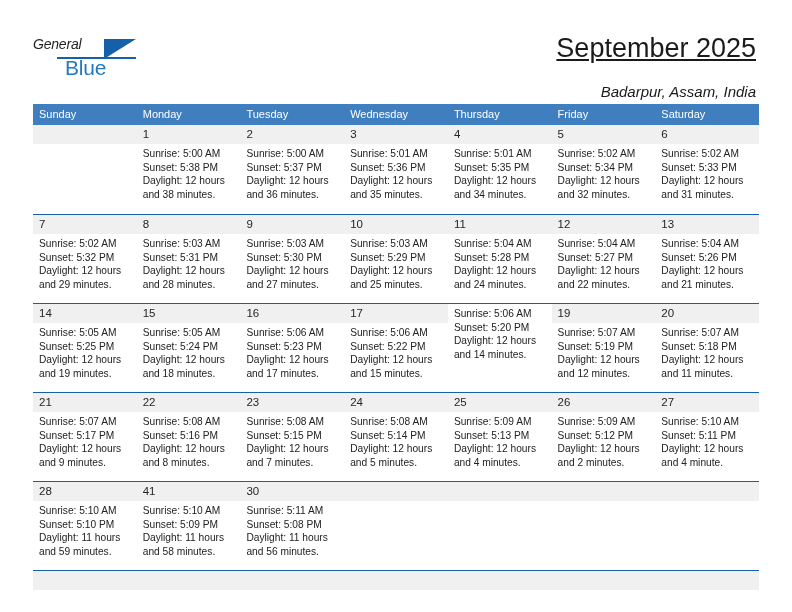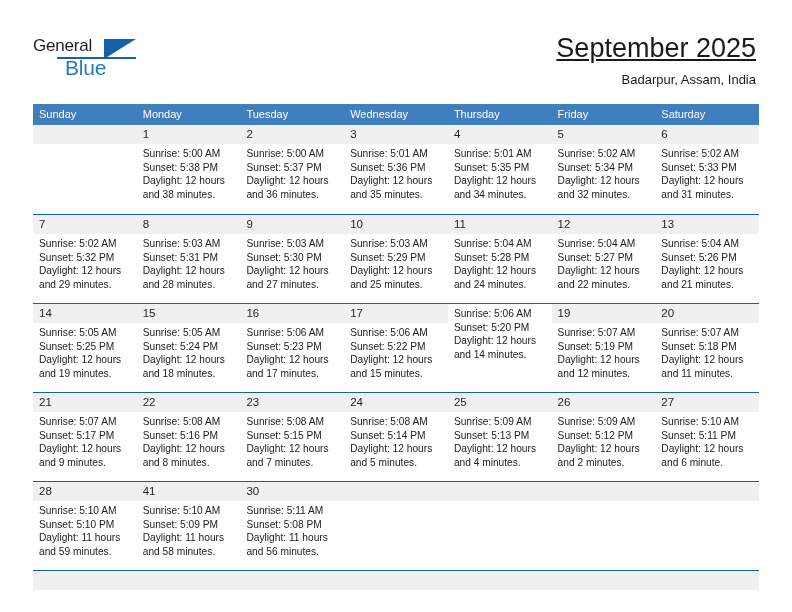--- a/index.html
+++ b/index.html
@@ -33,24 +33,25 @@
     position: absolute;
     left: 33px;
     top: 36px;
     width: 170px;
     height: 48px;
   }
   .brand-general {
     position: absolute;
     left: 0;
     top: 0;
-    font-size: 17px;
+    font-size: 14px;
     letter-spacing: -0.2px;
     color: #231f20;
     font-family: "Liberation Sans", sans-serif;
+    font-style: italic;
   }
   .brand-blue {
     position: absolute;
     left: 32px;
     top: 20px;
     font-size: 21px;
     letter-spacing: -0.2px;
     color: #1f7ac0;
     font-family: "Liberation Sans", sans-serif;
   }
@@ -80,25 +81,26 @@
   }
   .cal-title {
     font-size: 27px;
     color: #1a1a1a;
     font-weight: normal;
     line-height: 32px;
     white-space: nowrap;
     text-decoration: underline;
   }
   .cal-subtitle {
-    margin-top: 8px;
-    font-size: 13px;
+    margin-top: 20px;
+    font-size: 15px;
     color: #1a1a1a;
     line-height: 16px;
     white-space: nowrap;
+    font-style: italic;
   }
 
   
   .calendar {
     position: absolute;
     left: 33px;
     top: 104px;
     width: 726px;
   }
   .dow-row {
@@ -492,21 +494,21 @@
             </div>
           </div>
           <div class="day-cell">
             <div class="day-num-band">
               <span class="day-num">27</span>
             </div>
             <div class="day-body">
               <div class="day-line">Sunrise: 5:10 AM</div>
               <div class="day-line">Sunset: 5:11 PM</div>
               <div class="day-line">Daylight: 12 hours</div>
-              <div class="day-line">and 6 minute.</div>
+              <div class="day-line">and 4 minute.</div>
             </div>
           </div>
         </div>
         <div class="week-row">
           <div class="day-cell">
             <div class="day-num-band">
               <span class="day-num">28</span>
             </div>
             <div class="day-body">
               <div class="day-line">Sunrise: 5:10 AM</div>

